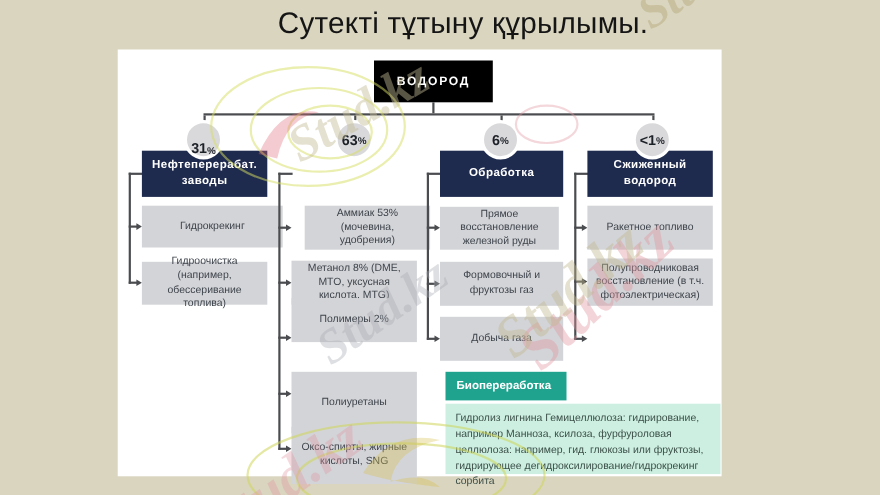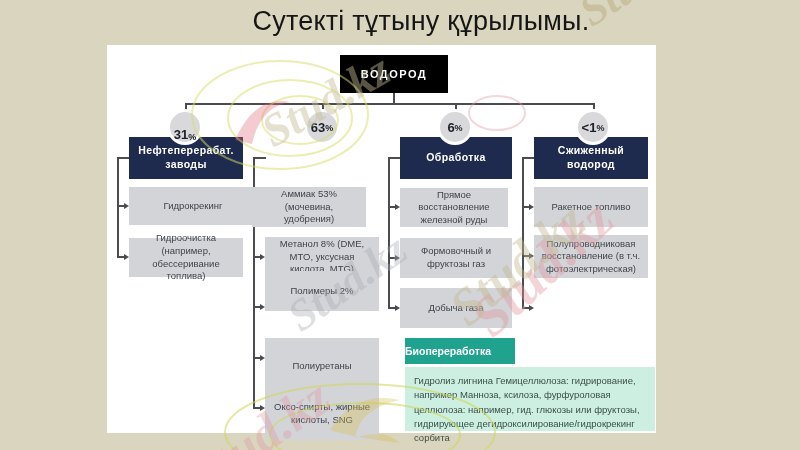--- a/index.html
+++ b/index.html
@@ -44,21 +44,21 @@
     padding:0 6px;box-sizing:border-box;z-index:2;
   }
   .item-box{
     position:absolute;background:#d3d4d7;color:#3e444c;
     display:flex;align-items:center;justify-content:center;text-align:center;
     font-size:9.5px;line-height:1.32;padding:2px 7px;box-sizing:border-box;
   }
   .bio-label{
     position:absolute;left:298px;top:293px;width:110px;height:26px;
     background:#20a38e;color:#ffffff;display:flex;align-items:center;
-    font-size:10.5px;font-weight:bold;padding-left:0;box-sizing:border-box;
+    font-size:10.5px;font-weight:bold;padding-left:10px;box-sizing:border-box;
   }
   .bio-body{
     position:absolute;left:298px;top:322px;width:250px;height:64px;
     background:#ccefe1;color:#3c4f48;font-size:9.5px;line-height:1.5;
     padding:7px 9px;box-sizing:border-box;
   }
   .wm{
     position:absolute;z-index:5;pointer-events:none;
     font-family:"Liberation Serif",serif;font-weight:bold;font-style:italic;
     transform-origin:0 0;white-space:nowrap;
@@ -128,21 +128,21 @@
     <div class="arrowhead" style="left:153px;top:158.5px;"></div>
     <div class="ln" style="left:146px;top:211px;width:8px;height:2px;"></div>
     <div class="arrowhead" style="left:153px;top:208.5px;"></div>
     <div class="ln" style="left:146px;top:261px;width:8px;height:2px;"></div>
     <div class="arrowhead" style="left:153px;top:258.5px;"></div>
     <div class="ln" style="left:146px;top:312px;width:8px;height:2px;"></div>
     <div class="arrowhead" style="left:153px;top:309.5px;"></div>
     <div class="ln" style="left:146px;top:362px;width:8px;height:2px;"></div>
     <div class="arrowhead" style="left:153px;top:359.5px;"></div>
 
-    <div class="item-box" style="left:145px;top:142px;width:114px;height:40px;">Аммиак 53% (мочевина, удобрения)</div>
+    <div class="item-box" style="left:170px;top:142px;width:114px;height:40px;">Аммиак 53% (мочевина, удобрения)</div>
     <div class="item-box" style="left:158px;top:192px;width:114px;height:40px;">Метанол 8% (DME, MTO, уксусная кислота, MTG)</div>
     <div class="item-box" style="left:158px;top:226px;width:114px;height:40px;">Полимеры 2%</div>
     <div class="item-box" style="left:158px;top:293px;width:114px;height:56px;">Полиуретаны</div>
     <div class="item-box" style="left:158px;top:343px;width:114px;height:52px;">Оксо-спирты, жирные кислоты, SNG</div>
 
     <div class="ln" style="left:281px;top:112px;width:13px;height:2px;"></div>
     <div class="ln" style="left:281px;top:112px;width:2px;height:152px;"></div>
     <div class="ln" style="left:281px;top:161px;width:8px;height:2px;"></div>
     <div class="arrowhead" style="left:288px;top:158.5px;"></div>
     <div class="ln" style="left:281px;top:212px;width:8px;height:2px;"></div>

